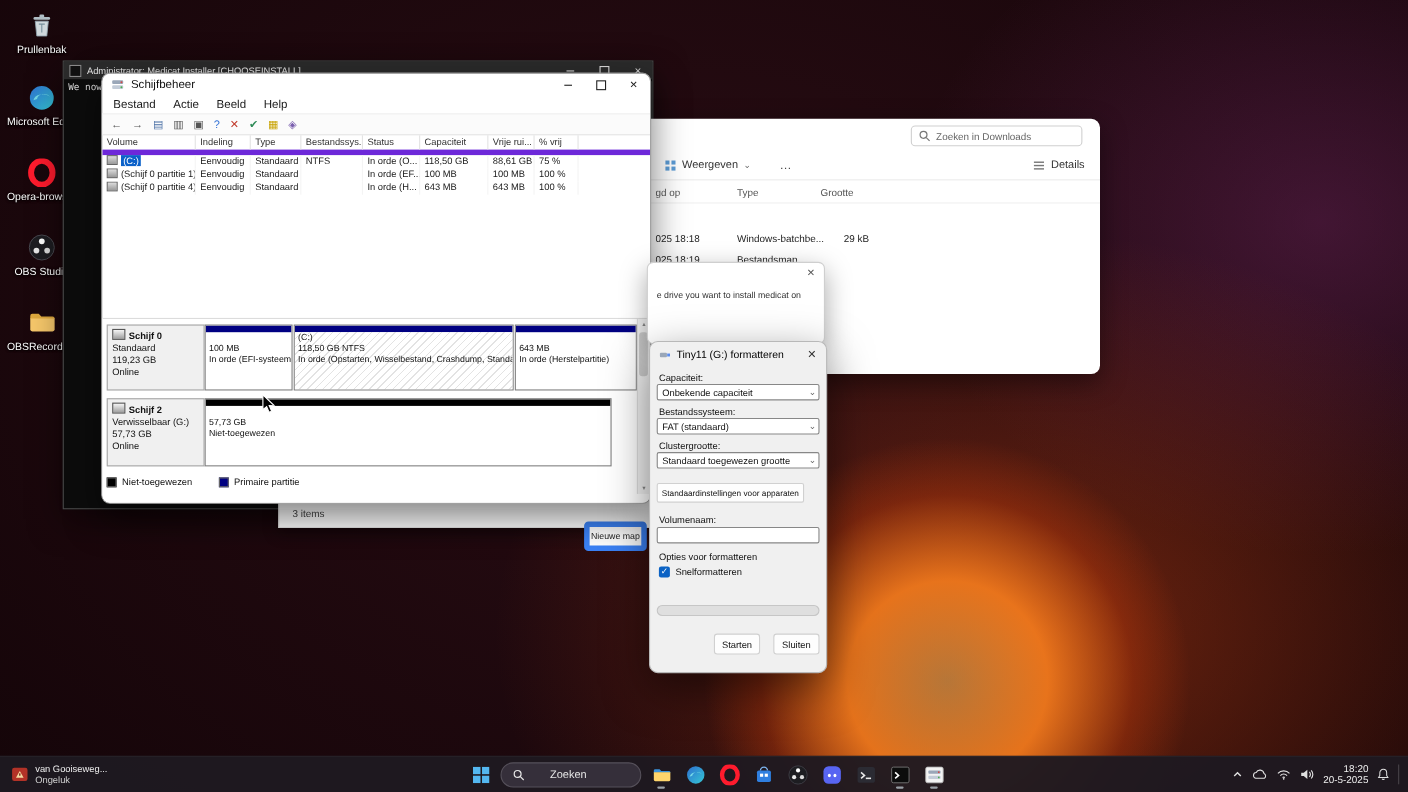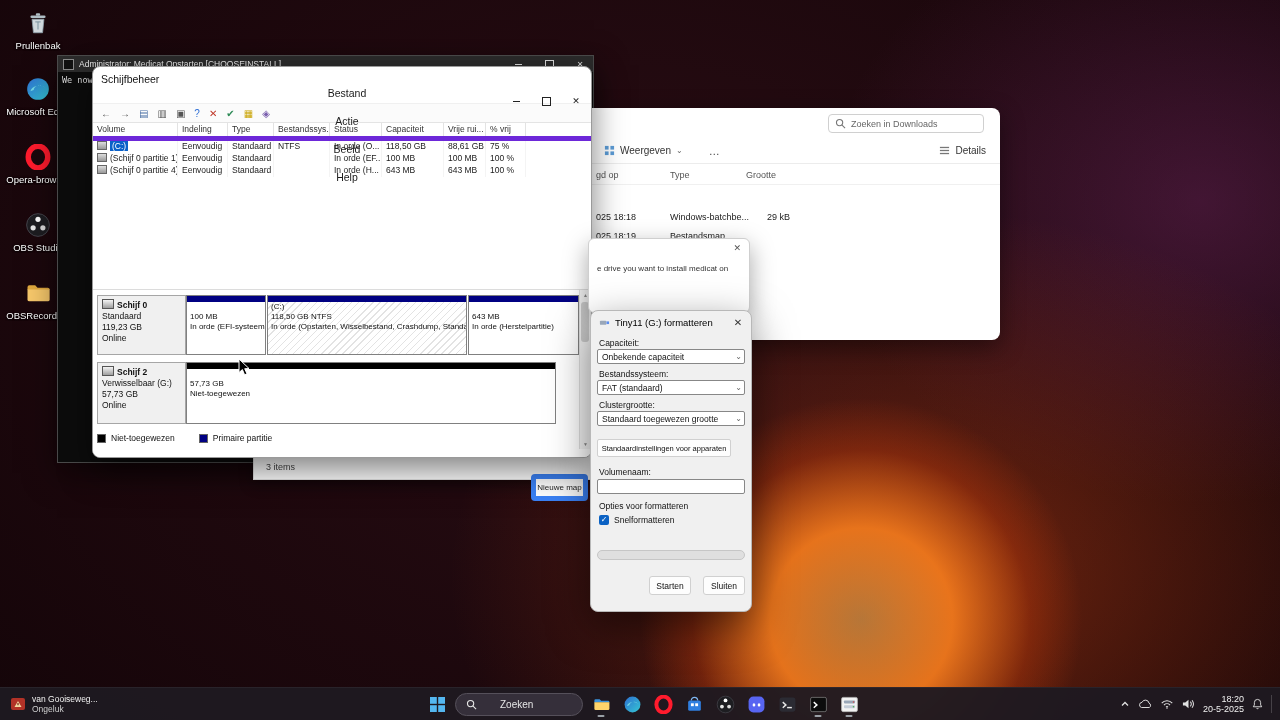--- a/index.html
+++ b/index.html
@@ -52,25 +52,25 @@
   .strip-btn{position:absolute;right:3px;top:5px;width:47px;height:17px;background:#fff;border:5px solid #3b82f6;
     border-radius:4px;font-size:8px;color:#222;display:flex;align-items:center;justify-content:center;white-space:nowrap;overflow:hidden;margin-top:16px;}
   
   .medicat{position:absolute;left:588px;top:238px;width:160px;height:73px;background:#fff;border:1px solid #cfcfcf;
     border-radius:6px;z-index:5;box-shadow:0 8px 24px rgba(0,0,0,.35);}
   .md-close{position:absolute;top:4px;right:8px;font-size:9px;color:#555;}
   .md-text{position:absolute;left:8px;top:25px;right:3px;font-size:8px;color:#333;white-space:nowrap;overflow:hidden;}
   
   .dm{position:absolute;left:92px;top:66px;width:500px;height:392px;background:#fff;border:1px solid #9a9a9a;
     border-radius:8px;overflow:hidden;z-index:4;box-shadow:0 12px 32px rgba(0,0,0,.5);box-sizing:border-box;}
-  .dm-title{height:20px;display:flex;gap:6px;padding-left:8px;flex-direction:column;}
+  .dm-title{height:20px;display:flex;align-items:center;gap:6px;padding-left:8px;}
   .dm-title-text{font-size:10.5px;color:#111;}
   .dm-controls{margin-left:auto;display:flex;}
   .dm-ctl{width:30px;height:20px;display:flex;align-items:center;justify-content:center;color:#222;font-size:9px;}
-  .dm-menus{height:16px;display:flex;gap:16px;padding-left:10px;font-size:10.5px;color:#1a1a1a;align-items:center;flex-direction:column;}
+  .dm-menus{height:16px;display:flex;gap:16px;padding-left:10px;font-size:10.5px;color:#1a1a1a;align-items:center;}
   .dm-tools{height:18px;background:#fbfbfb;border-top:1px solid #f0f0f0;border-bottom:1px solid #e4e4e4;
     display:flex;align-items:center;gap:9px;padding-left:8px;font-size:10px;color:#555;}
   .dm-tools span:nth-child(3){color:#4a6fa5;} .dm-tools span:nth-child(6){color:#2e6fd6;}
   .dm-tools span:nth-child(7){color:#c0392b;} .dm-tools span:nth-child(8){color:#2e8b57;}
   .dm-tools span:nth-child(9){color:#c8a200;} .dm-tools span:nth-child(10){color:#7a5fae;}
   .dm-thead{height:13px;display:flex;border-bottom:5px solid #6d28d9;}
   .dm-th{font-size:8.5px;color:#333;padding:1px 0 0 4px;border-right:1px solid #e3e3e3;box-sizing:border-box;
     white-space:nowrap;overflow:hidden;}
   .dm-row{height:12px;display:flex;font-size:8.5px;color:#1a1a1a;}
   .dm-td{padding:0 0 0 4px;border-right:1px solid #f4f4f4;box-sizing:border-box;white-space:nowrap;overflow:hidden;}
@@ -199,21 +199,21 @@
           <path d="M3 7 q0-1.6 1.6-1.6 h5 l2 2 h8.8 q1.6 0 1.6 1.6 v0.5 h-19 Z" fill="#e0a93e"></path>
           <path d="M3 9 h19 v8.5 q0 1.6 -1.6 1.6 h-15.8 q-1.6 0 -1.6 -1.6 Z" fill="#f7c86b"></path>
         </svg>
     </div>
     <div class="dlabel">OBSRecording</div>
   </div>
 
   <div class="cmd">
     <div class="cmd-tb">
       <span class="cmd-ic"></span>
-      <span class="cmd-title">Administrator:  Medicat Opstarten [CHOOSEINSTALL]</span>
+      <span class="cmd-title">Administrator:  Medicat Installer [CHOOSEINSTALL]</span>
       <span class="cmd-ctl">
           <span class="mini"></span>
         </span>
       <span class="cmd-ctl">
           <span class="maxi"></span>
         </span>
       <span class="cmd-ctl">✕</span>
     </div>
     <div class="cmd-body">
       <span>We now</span>

